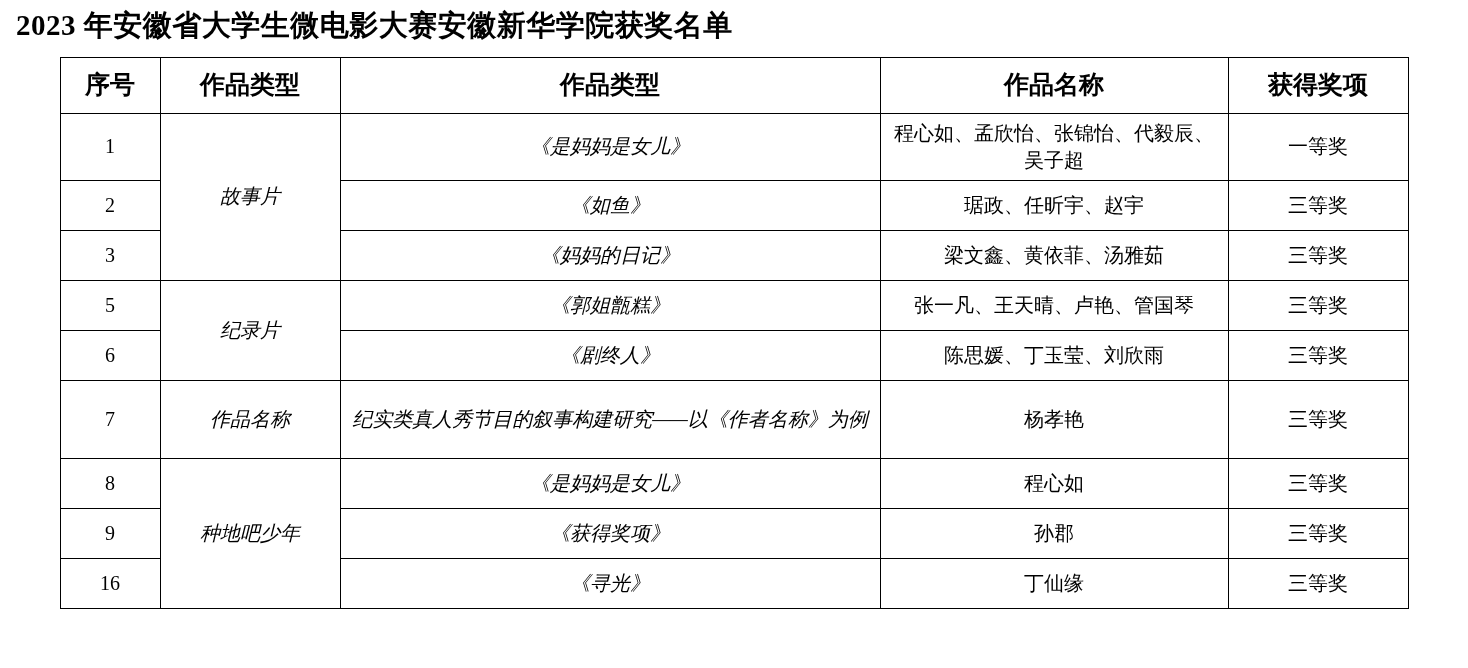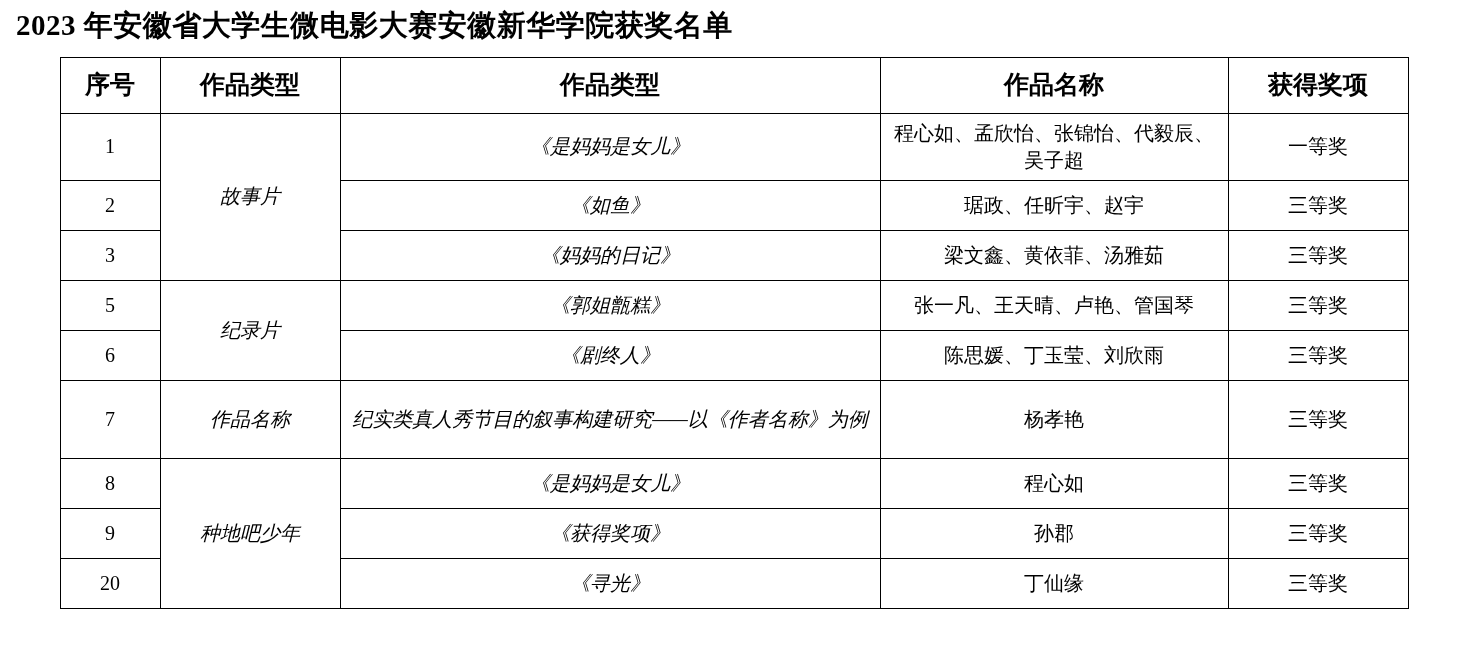--- a/index.html
+++ b/index.html
@@ -143,21 +143,21 @@
         <td class="cell-author">程心如</td>
         <td class="cell-prize">三等奖</td>
       </tr>
       <tr class="row-h2">
         <td class="cell-idx">9</td>
         <td class="cell-name">《获得奖项》</td>
         <td class="cell-author">孙郡</td>
         <td class="cell-prize">三等奖</td>
       </tr>
       <tr class="row-h2">
-        <td class="cell-idx">20</td>
+        <td class="cell-idx">16</td>
         <td class="cell-name">《寻光》</td>
         <td class="cell-author">丁仙缘</td>
         <td class="cell-prize">三等奖</td>
       </tr>
 
     </tbody>
   </table>
 
 </div>
 

